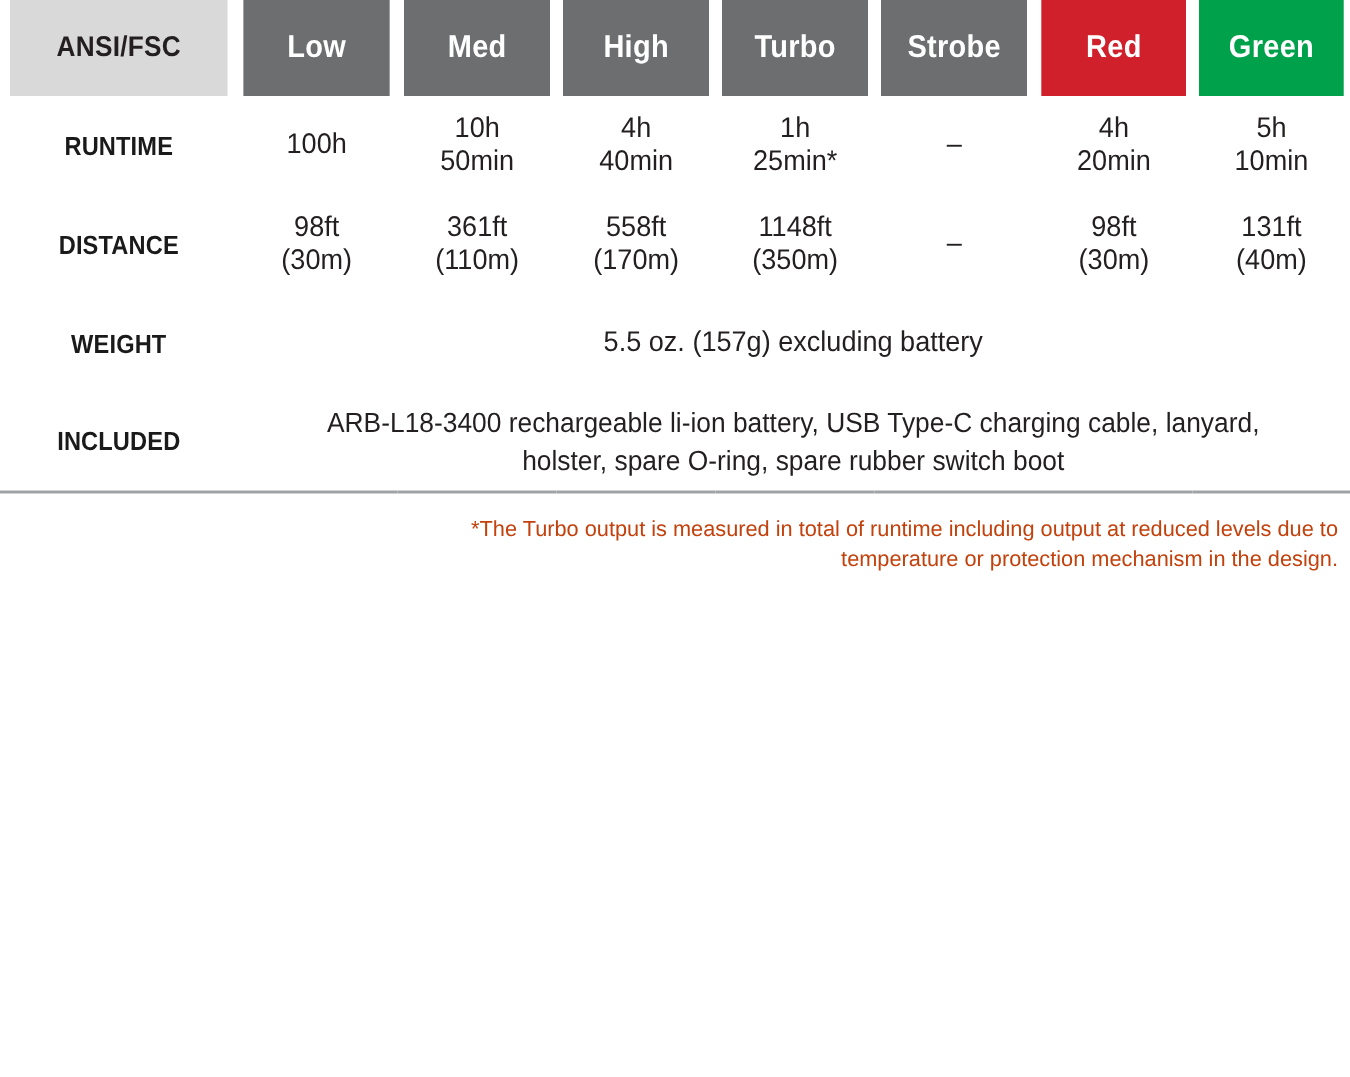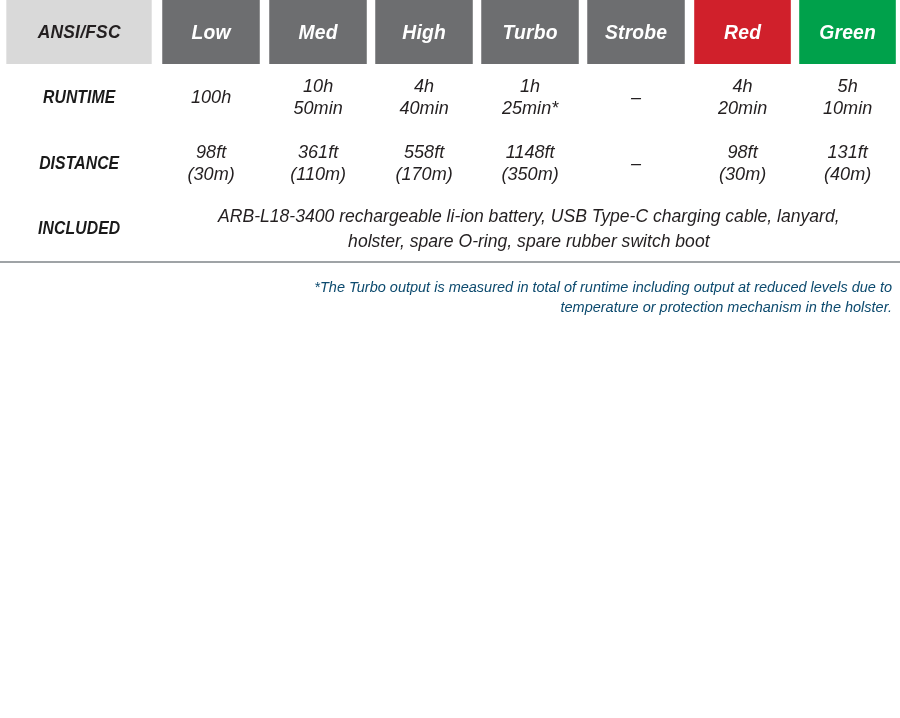--- a/index.html
+++ b/index.html
@@ -13,21 +13,20 @@
     font-family: "Liberation Sans", sans-serif;
     color: #1a1a1a;
     -webkit-font-smoothing: antialiased;
   }
 
   .sheet {
     width: 900px;
     height: 718px;
     position: relative;
     box-sizing: border-box;
-    font-style: italic;
   }
 
   table.spec {
     width: 900px;
     border-collapse: collapse;
     table-layout: fixed;
   }
 
   table.spec td,
   table.spec th {
@@ -126,21 +125,21 @@
   .two-line span { display: block; }
 
   
   .footnote {
     width: 900px;
     box-sizing: border-box;
     padding: 14px 8px 0 0;
     text-align: right;
     font-size: 14.5px;
     line-height: 1.38;
-    color: #0c4a6e;
+    color: #c2410c;
   }
   .footnote .fn-line { display: block; }
 
   .dash { letter-spacing: 0; }
 </style>
 </head>
 <body>
 
 <div class="sheet">
 
@@ -227,30 +226,34 @@
         <td class="val two-line">
           <span>131ft</span>
           <span>(40m)</span>
         </td>
       </tr>
 
 
 
 
 
+      <tr>
+        <td class="label">WEIGHT</td>
+        <td class="wide" colspan="7">5.5 oz. (157g) excluding battery</td>
+      </tr>
 
       <tr class="r-last">
         <td class="label">INCLUDED</td>
         <td class="wide included-val two-line" colspan="7">
           <span>ARB-L18-3400 rechargeable li-ion battery, USB Type-C charging cable, lanyard,</span>
           <span>holster, spare O-ring, spare rubber switch boot</span>
         </td>
       </tr>
 
     </tbody>
   </table>
 
   <div class="footnote">
     <span class="fn-line">*The Turbo output is measured in total of runtime including output at reduced levels due to</span>
-    <span class="fn-line">temperature or protection mechanism in the holster.</span>
+    <span class="fn-line">temperature or protection mechanism in the design.</span>
   </div>
 
 </div>
 
 </body></html>

